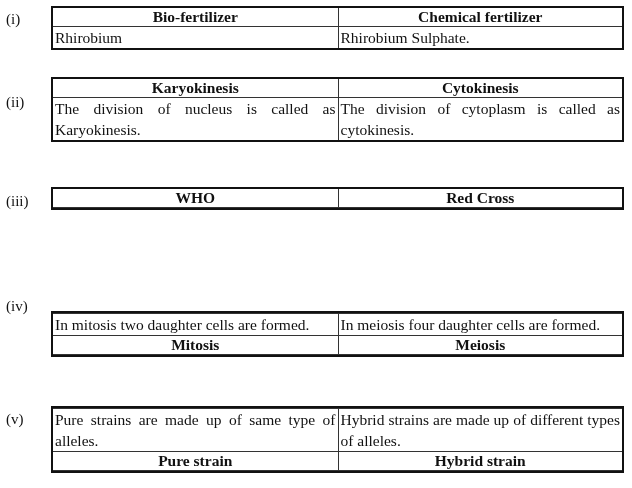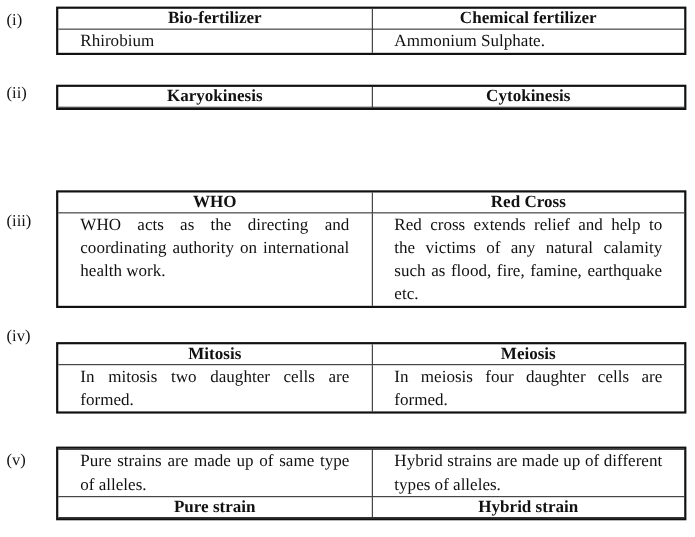--- a/index.html
+++ b/index.html
@@ -2,21 +2,21 @@
 <html><head>
 <meta charset="utf-8">
 <style>
   html, body { margin: 0; padding: 0; background: #ffffff; }
   body { width: 632px; height: 488px; position: relative; overflow: hidden;
          font-family: "Liberation Serif", "DejaVu Serif", serif; color: #111; }
   .num { position: absolute; left: 6px; font-size: 15px; line-height: 18px; }
   .tbl { position: absolute; left: 51px; width: 573px; border: 2px solid #111;
          border-collapse: collapse; box-sizing: border-box; }
   .tbl table { width: 100%; border-collapse: collapse; table-layout: fixed; }
-  .tbl th, .tbl td { border: 1px solid #333; padding: 0 20px; vertical-align: top;
+  .tbl th, .tbl td { border: 1px solid #333; padding: 0 2px; vertical-align: top;
          font-size: 15.5px; line-height: 21px; }
   .tbl th { font-weight: bold; text-align: center; padding-top: 0px; height: 17px; line-height: 18px; }
   .tbl td { text-align: justify; }
   .tbl tr:first-child th { border-top: none; }
   .tbl th:first-child, .tbl td:first-child { border-left: none; }
   .tbl th:last-child, .tbl td:last-child { border-right: none; }
   .tbl tr:last-child td { border-bottom: none; }
   col.c1 { width: 285px; }
 </style>
 </head>
@@ -29,77 +29,77 @@
         <col class="c1">
         <col>
       </colgroup>
     <tbody>
         <tr>
       <th>Bio-fertilizer</th>
       <th>Chemical fertilizer</th>
     </tr>
     <tr>
       <td>Rhirobium</td>
-      <td>Ammonium Sulphate.</td>
+      <td>Rhirobium Sulphate.</td>
     </tr>
   </tbody>
     </table>
 </div>
 
-<div class="num" style="top:76px">(ii)</div>
+<div class="num" style="top:93px">(ii)</div>
 <div class="tbl" style="top:77px">
   <table>
     <colgroup>
         <col class="c1">
         <col>
       </colgroup>
     <tbody>
         <tr>
       <th>Karyokinesis</th>
       <th>Cytokinesis</th>
     </tr>
+    <tr>
+      <td>The division of nucleus is called as Karyokinesis.</td>
+      <td>The division of cytoplasm is called as cytokinesis.</td>
+    </tr>
   </tbody>
     </table>
 </div>
 
 <div class="num" style="top:192px">(iii)</div>
-<div class="tbl" style="top:173px">
+<div class="tbl" style="top:187px">
   <table>
     <colgroup>
         <col class="c1">
         <col>
       </colgroup>
     <tbody>
         <tr>
       <th>WHO</th>
       <th>Red Cross</th>
-    </tr>
-    <tr>
-      <td>WHO acts as the directing and coordinating authority on international health work.</td>
-      <td>Red cross extends relief and help to the victims of any natural calamity such as flood, fire, famine, earthquake etc.</td>
     </tr>
   </tbody>
     </table>
 </div>
 
 <div class="num" style="top:297px">(iv)</div>
 <div class="tbl" style="top:311px">
   <table>
     <colgroup>
         <col class="c1">
         <col>
       </colgroup>
     <tbody>
         <tr>
+      <td>In mitosis two daughter cells are formed.</td>
+      <td>In meiosis four daughter cells are formed.</td>
+    </tr>
+    <tr>
       <th>Mitosis</th>
       <th>Meiosis</th>
-    </tr>
-    <tr>
-      <td>In mitosis two daughter cells are formed.</td>
-      <td>In meiosis four daughter cells are formed.</td>
     </tr>
   </tbody>
     </table>
 </div>
 
 <div class="num" style="top:410px">(v)</div>
 <div class="tbl" style="top:406px">
   <table>
     <colgroup>
         <col class="c1">

